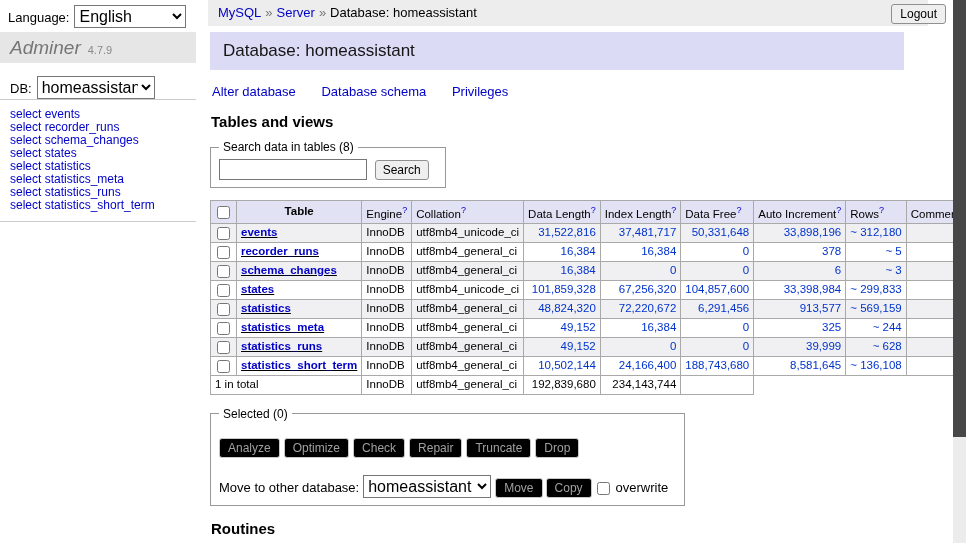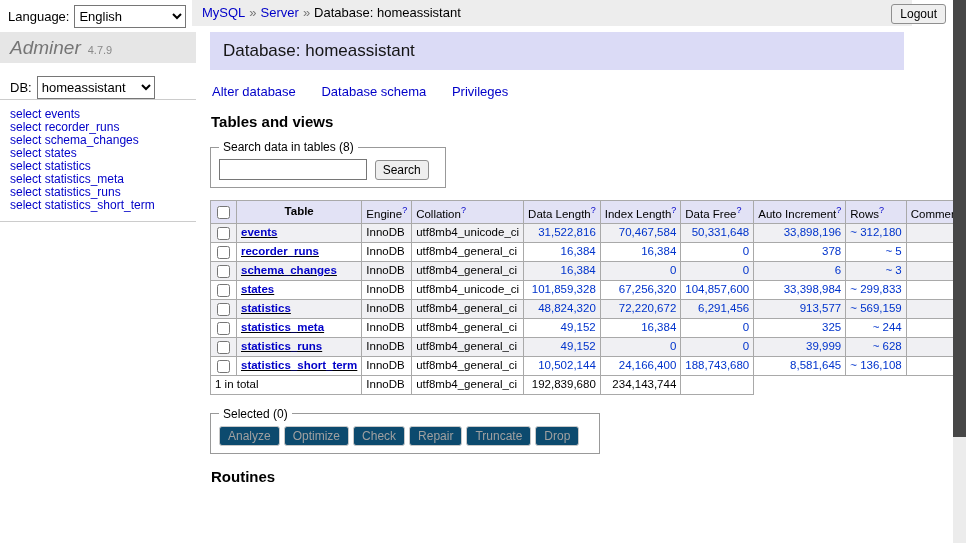--- a/index.html
+++ b/index.html
@@ -2,30 +2,30 @@
 <html><head>
 <meta charset="utf-8">
 <style>
   html,body{margin:0;padding:0;}
   body{
     font-family:"Liberation Sans","DejaVu Sans",sans-serif;
     font-size:13px;color:#000;background:#fff;
     width:966px;height:543px;position:relative;overflow:hidden;
   }
   a{color:#0000c8;text-decoration:none;cursor:pointer;}
-  select{font-size:13px;border:1px solid #767676;background:#fff;height:23px;}
+  select{font-size:16px;border:1px solid #767676;background:#fff;height:23px;}
   input[type=text]{font-size:12px;border:1px solid #767676;height:19px;padding:0 3px;}
   button{font-size:12px;padding:2px 8px;border:1px solid #8f8f8f;border-radius:3px;background:#efefef;color:#000;cursor:pointer;}
-  button:disabled{color:#a0a0a0;background:#0c4a6e;border-color:#c9c9c9;}
+  button:disabled{color:#a0a0a0;background:#000000;border-color:#c9c9c9;margin-top:12px;}
 
   
   .lang-bar{position:absolute;top:5px;left:8px;}
   .lang-bar label{margin-right:5px;}
   .lang-bar select{width:112px;}
-  .breadcrumb{position:absolute;left:192px;top:0;width:710px;height:26px;background:#ededed;
+  .breadcrumb{position:absolute;left:208px;top:0;width:710px;height:26px;background:#ededed;
     line-height:26px;padding-left:10px;}
   .breadcrumb .sep{color:#777;margin:0 4px;}
   .logout-wrap{position:absolute;top:4px;right:20px;}
 
   
   .scrollbar{position:absolute;right:0;top:0;width:13px;height:543px;background:#ececec;}
   .scrollbar .thumb{position:absolute;top:0;left:0;width:13px;height:437px;background:#474747;}
 
   
   .sidebar{position:absolute;left:0;top:32px;width:196px;}
@@ -149,21 +149,21 @@
           <td class="hdr">Comment<sup><a>?</a></sup></td>
         </tr>
     </thead>
     <tbody>
         <tr>
           <td class="check"><input type="checkbox" style=""></td>
           <th class="rowname"><a>events</a></th>
           <td class="cell">InnoDB</td>
           <td class="cell">utf8mb4_unicode_ci</td>
           <td class="num"><a>31,522,816</a></td>
-          <td class="num"><a>70,467,584</a></td>
+          <td class="num"><a>37,481,717</a></td>
           <td class="num"><a>50,331,648</a></td>
           <td class="num"><a>33,898,196</a></td>
           <td class="num"><a>~ 312,180</a></td>
           <td class="cell"></td>
         </tr>
         <tr>
           <td class="check"><input type="checkbox" style=""></td>
           <th class="rowname"><a>recorder_runs</a></th>
           <td class="cell">InnoDB</td>
           <td class="cell">utf8mb4_general_ci</td>
@@ -253,20 +253,23 @@
           <td class="num">192,839,680</td>
           <td class="num">234,143,744</td>
           <td class="num"></td>
         </tr>
       </tbody>
   </table>
 
   <fieldset class="selected-fs">
     <legend>Selected (0)</legend>
     <div class="op-row"><button class="op-btn" disabled="">Analyze</button><button class="op-btn" disabled="">Optimize</button><button class="op-btn" disabled="">Check</button><button class="op-btn" disabled="">Repair</button><button class="op-btn" disabled="">Truncate</button><button class="op-btn" disabled="">Drop</button></div>
+    <div class="move-row">
+      <span>Move to other database:</span><select><option>homeassistant</option></select><button disabled="">Move</button><button disabled="">Copy</button><input type="checkbox" style=""><label class="ov">overwrite</label>
+    </div>
   </fieldset>
 
 
   <h3>Routines</h3>
   
 
   
 </div>
 
 <div class="scrollbar">

